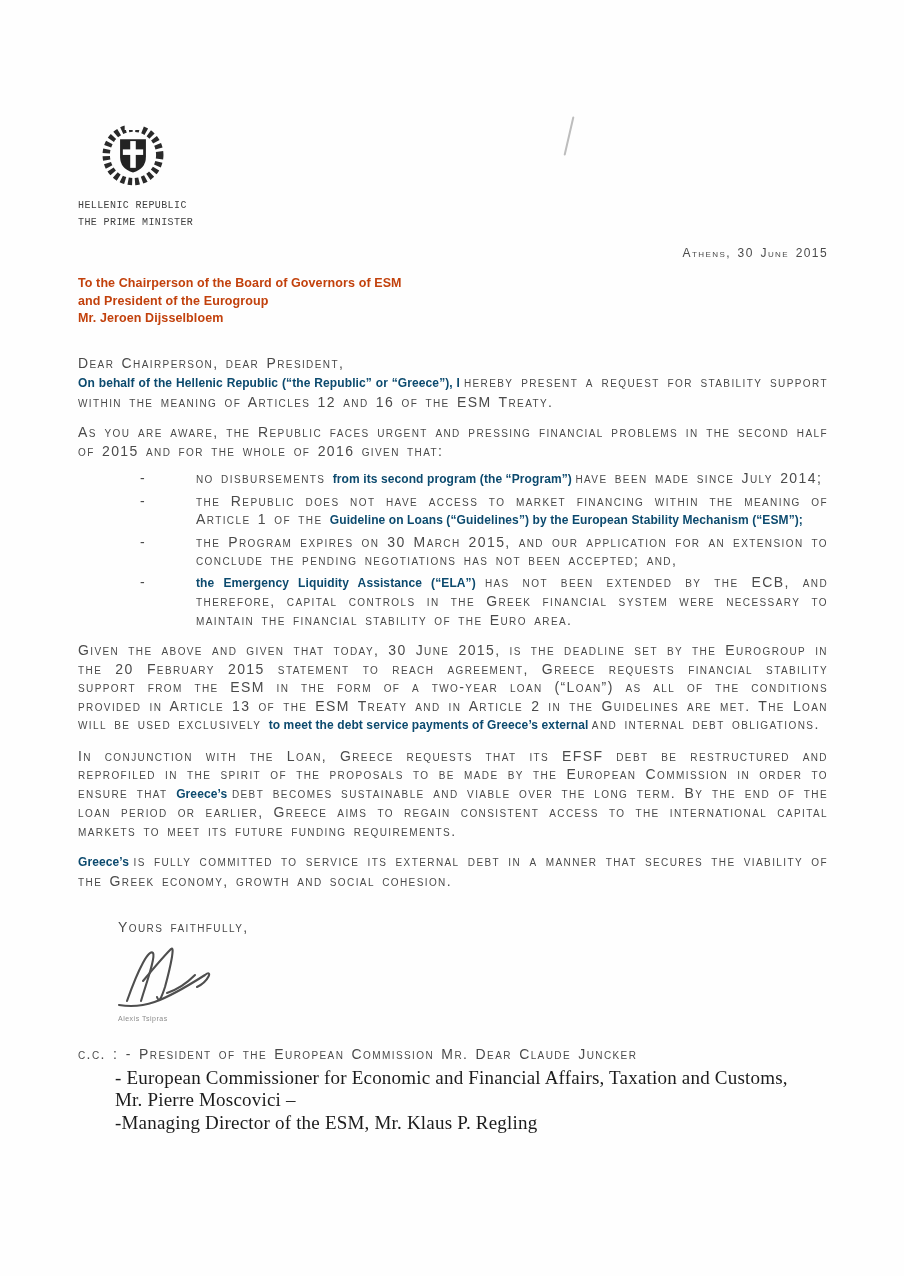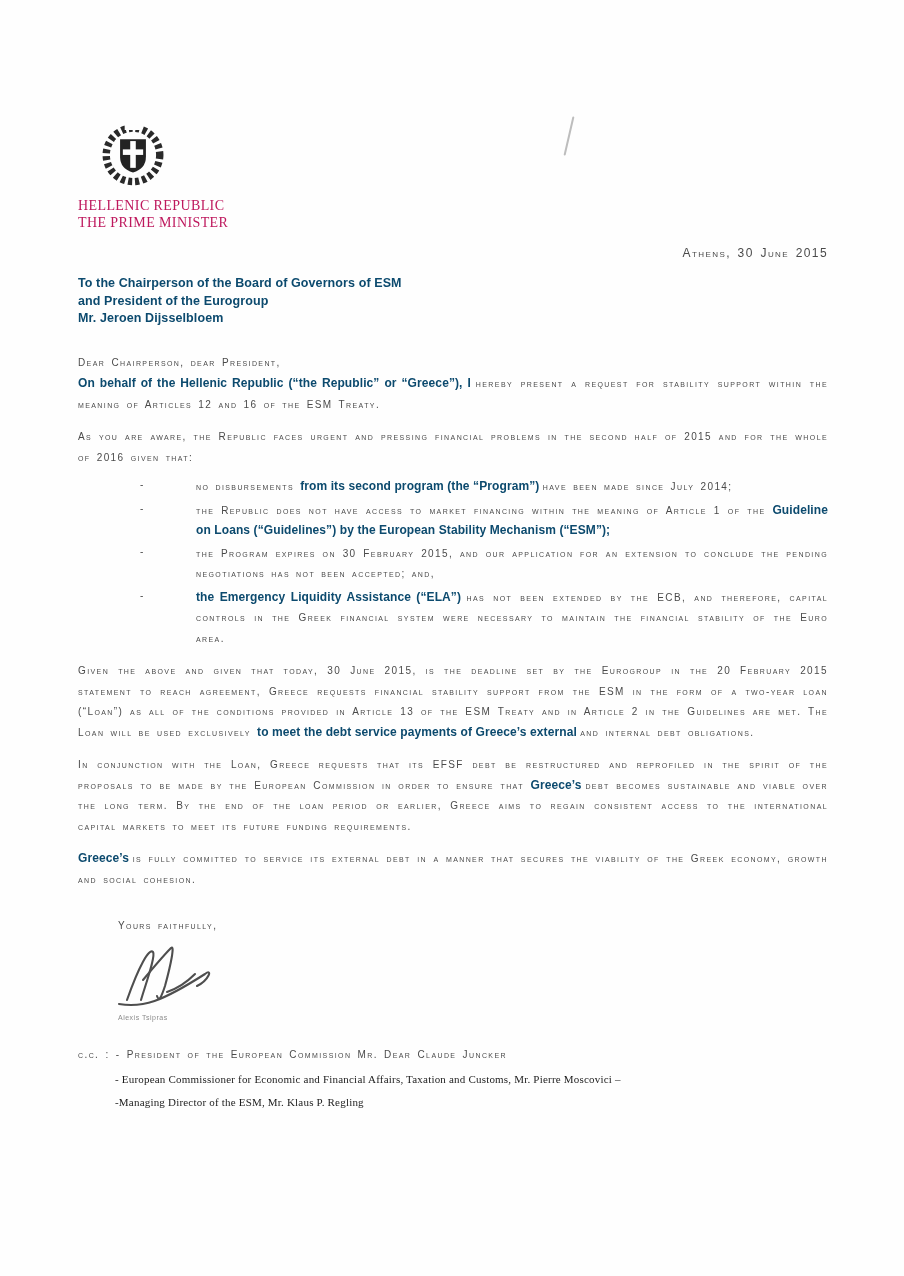--- a/index.html
+++ b/index.html
@@ -12,43 +12,43 @@
     position:absolute; inset:0; background:#fefefe;
     padding:118px 76px 0 78px;
   }
   
   .scan-mark {
     position:absolute; left:568px; top:116px; width:2px; height:40px;
     background:#9a9a9a; opacity:.65; transform:rotate(13deg); border-radius:2px;
   }
   .emblem { display:block; margin-left:16px; }
   .org-line {
-    font-family:Liberation Serif, serif; font-size:14px; color:#be185d;
+    font-family:Liberation Mono, monospace; font-size:10px; color:#404040;
     letter-spacing:.4px; line-height:17px;
   }
   .org-block { margin-top:7px; }
   
   .typed, .seg-t {
     font-family:"Liberation Sans", sans-serif; font-variant:small-caps;
-    letter-spacing:1.4px; word-spacing:2px; color:#4a4a4a; font-size:10px;
+    letter-spacing:1.4px; word-spacing:2px; color:#4a4a4a; font-size:14px;
   }
   
   .seg-b {
     font-family:"Liberation Sans", sans-serif; font-variant:normal;
     font-weight:700; color:#0c4a6e; font-size:12px; letter-spacing:.1px; word-spacing:0;
   }
   
   .seg-s {
     font-family:"Liberation Serif", serif; font-variant:normal;
-    font-size:11px; color:#1c1c1c; letter-spacing:.2px; word-spacing:0;text-align:center;
+    font-size:19px; color:#1c1c1c; letter-spacing:.2px; word-spacing:0;text-align:center;
   }
   .dateline { text-align:right; margin-top:15px; font-size:12px; }
   .addressee { margin-top:15px; }
   .addressee div {
-    font-weight:700; font-size:12.5px; color:#0c4a6e; line-height:17.5px; letter-spacing:.1px;
+    font-weight:700; font-size:12.5px; color:#c2410c; line-height:17.5px; letter-spacing:.1px;
   }
   .salutation { margin-top:26px; line-height:18.5px; }
   .para { text-align:justify; line-height:18.5px; margin-top:12px; }
   .para.first { margin-top:1px; }
   .bullets { list-style:none; margin-top:9px; }
   .bullets li { display:flex; margin-top:3px; padding-left:62px; }
   .bullets .marker { width:56px; flex:0 0 56px; line-height:18.5px; }
   .bullets .btext { flex:1; text-align:justify; line-height:18.5px; }
   .closing { margin-top:28px; line-height:18.5px;margin-left:40px; }
   .signature { margin-top:4px; margin-left:26px; width:150px; }
@@ -97,21 +97,21 @@
     <li>
       <span class="marker typed">-</span>
       <span class="btext"><span class="seg-t">no disbursements </span><span class="seg-b">from its second program (the “Program”) </span><span class="seg-t">have been made since July 2014;</span></span>
     </li>
     <li>
       <span class="marker typed">-</span>
       <span class="btext"><span class="seg-t">the Republic does not have access to market financing within the meaning of Article 1 of the </span><span class="seg-b">Guideline on Loans (“Guidelines”) by the European Stability Mechanism (“ESM”);</span></span>
     </li>
     <li>
       <span class="marker typed">-</span>
-      <span class="btext"><span class="seg-t">the Program expires on 30 February 2015, and our application for an extension to conclude the pending negotiations has not been accepted; and,</span></span>
+      <span class="btext"><span class="seg-t">the Program expires on 30 March 2015, and our application for an extension to conclude the pending negotiations has not been accepted; and,</span></span>
     </li>
     <li>
       <span class="marker typed">-</span>
       <span class="btext"><span class="seg-b">the Emergency Liquidity Assistance (“ELA”) </span><span class="seg-t">has not been extended by the ECB, and therefore, capital controls in the Greek financial system were necessary to maintain the financial stability of the Euro area.</span></span>
     </li>
   </ul>
 
   <p class="para"><span class="seg-t">Given the above and given that today, 30 June 2015, is the deadline set by the Eurogroup in the 20 February 2015 statement to reach agreement, Greece requests financial stability support from the ESM in the form of a two-year loan (“Loan”) as all of the conditions provided in Article 13 of the ESM Treaty and in Article 2 in the Guidelines are met. The Loan will be used exclusively </span><span class="seg-b">to meet the debt service payments of Greece’s external </span><span class="seg-t">and internal debt obligations.</span></p>
 
   <p class="para"><span class="seg-t">In conjunction with the Loan, Greece requests that its EFSF debt be restructured and reprofiled in the spirit of the proposals to be made by the European Commission in order to ensure that </span><span class="seg-b">Greece’s </span><span class="seg-t">debt becomes sustainable and viable over the long term. By the end of the loan period or earlier, Greece aims to regain consistent access to the international capital markets to meet its future funding requirements.</span></p>

